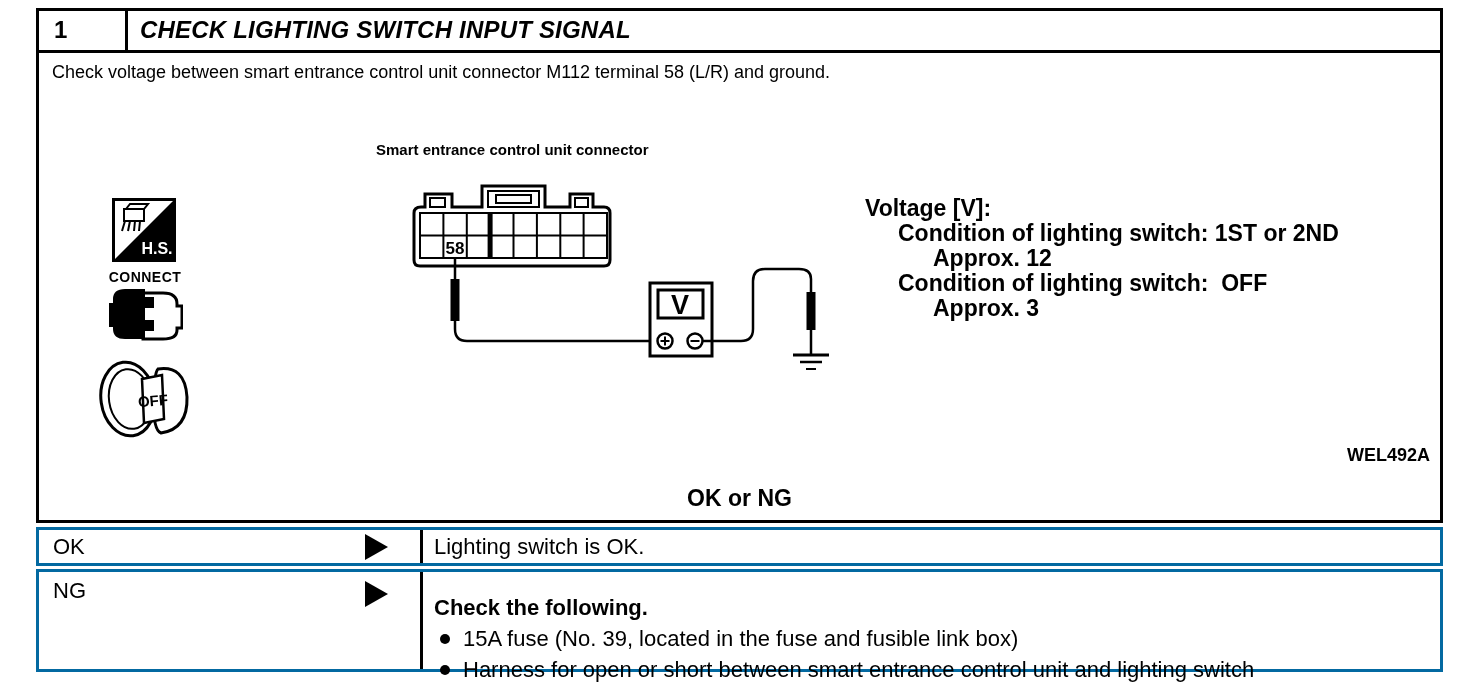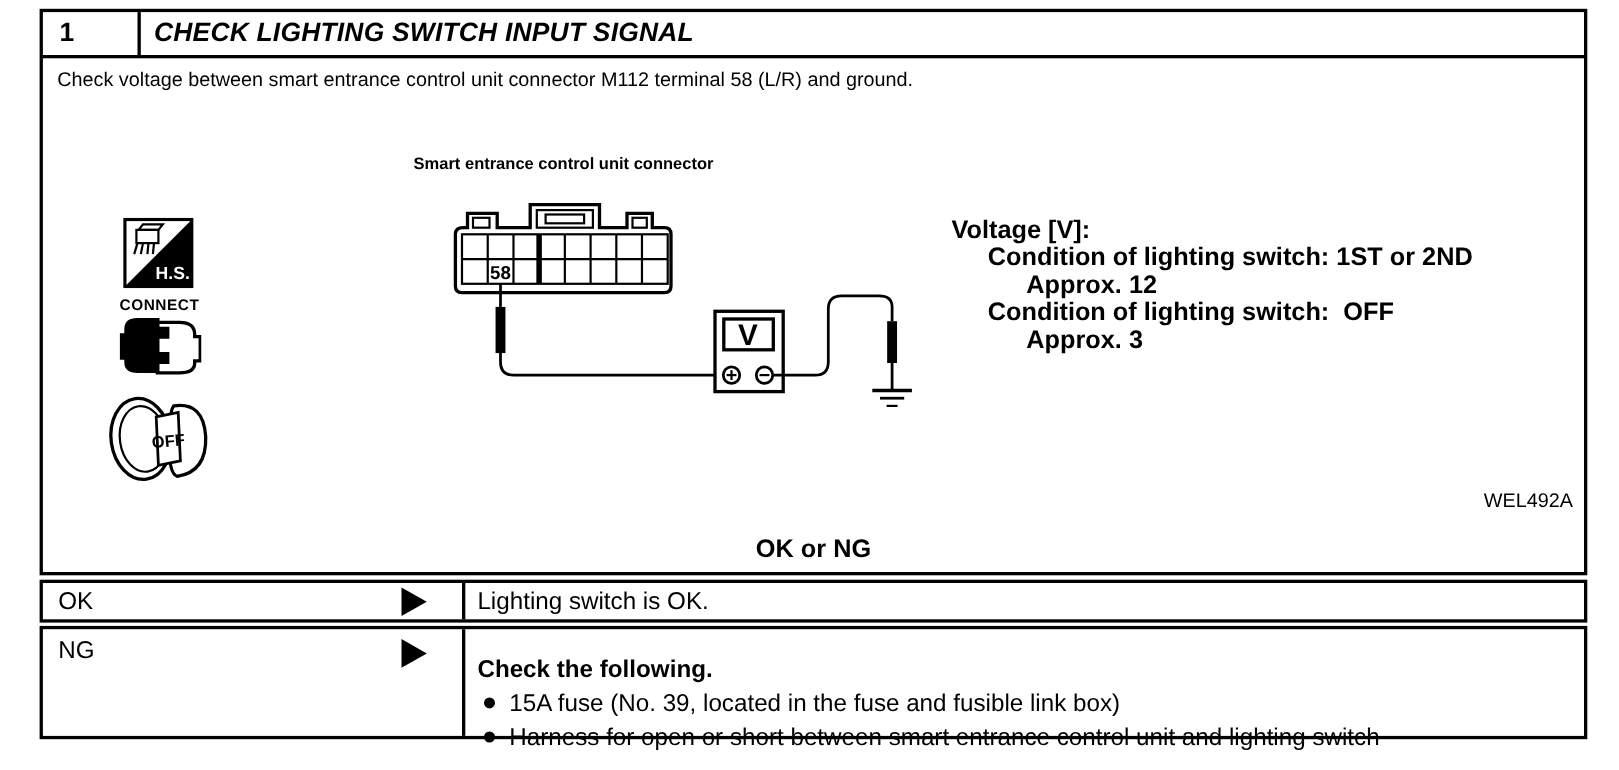--- a/index.html
+++ b/index.html
@@ -42,30 +42,30 @@
     position: absolute; left: 337px; top: 88px;
     font-weight: bold; font-size: 15px;
   }
   .figure-svg { position: absolute; left: 361px; top: 127px; }
   .voltage-spec { position: absolute; left: 826px; top: 143px; width: 570px; }
   .voltage-spec div {
     font-weight: bold; font-size: 23px; line-height: 25px; white-space: pre-wrap;
   }
   .vs-ind1 { padding-left: 33px; }
   .vs-ind2 { padding-left: 68px; }
-  .figure-code { position: absolute; right: 10px; top: 392px; font-size: 18px; }
+  .figure-code { position: absolute; right: 10px; top: 392px; font-size: 18px; font-weight: bold; }
   .result-prompt {
     position: absolute; left: 0; top: 432px; width: 100%; text-align: center;
     font-weight: bold; font-size: 23px;
   }
 
   
   .result-row {
     position: absolute; left: 36px; width: 1407px;
-    border: 3px solid #000000; background: #fff; display: flex;
+    border: 3px solid #0369a1; background: #fff; display: flex;
   }
   .row-ok { top: 527px; height: 39px; }
   .row-ng { top: 569px; height: 103px; }
   .result-left {
     width: 384px; border-right: 3px solid #000; display: flex;
     padding-left: 14px; padding-right: 12px;
   }
   .row-ok .result-left { align-items: center; }
   .row-ng .result-left { align-items: flex-start; padding-top: 6px; }
   .result-label { font-size: 22px; }

